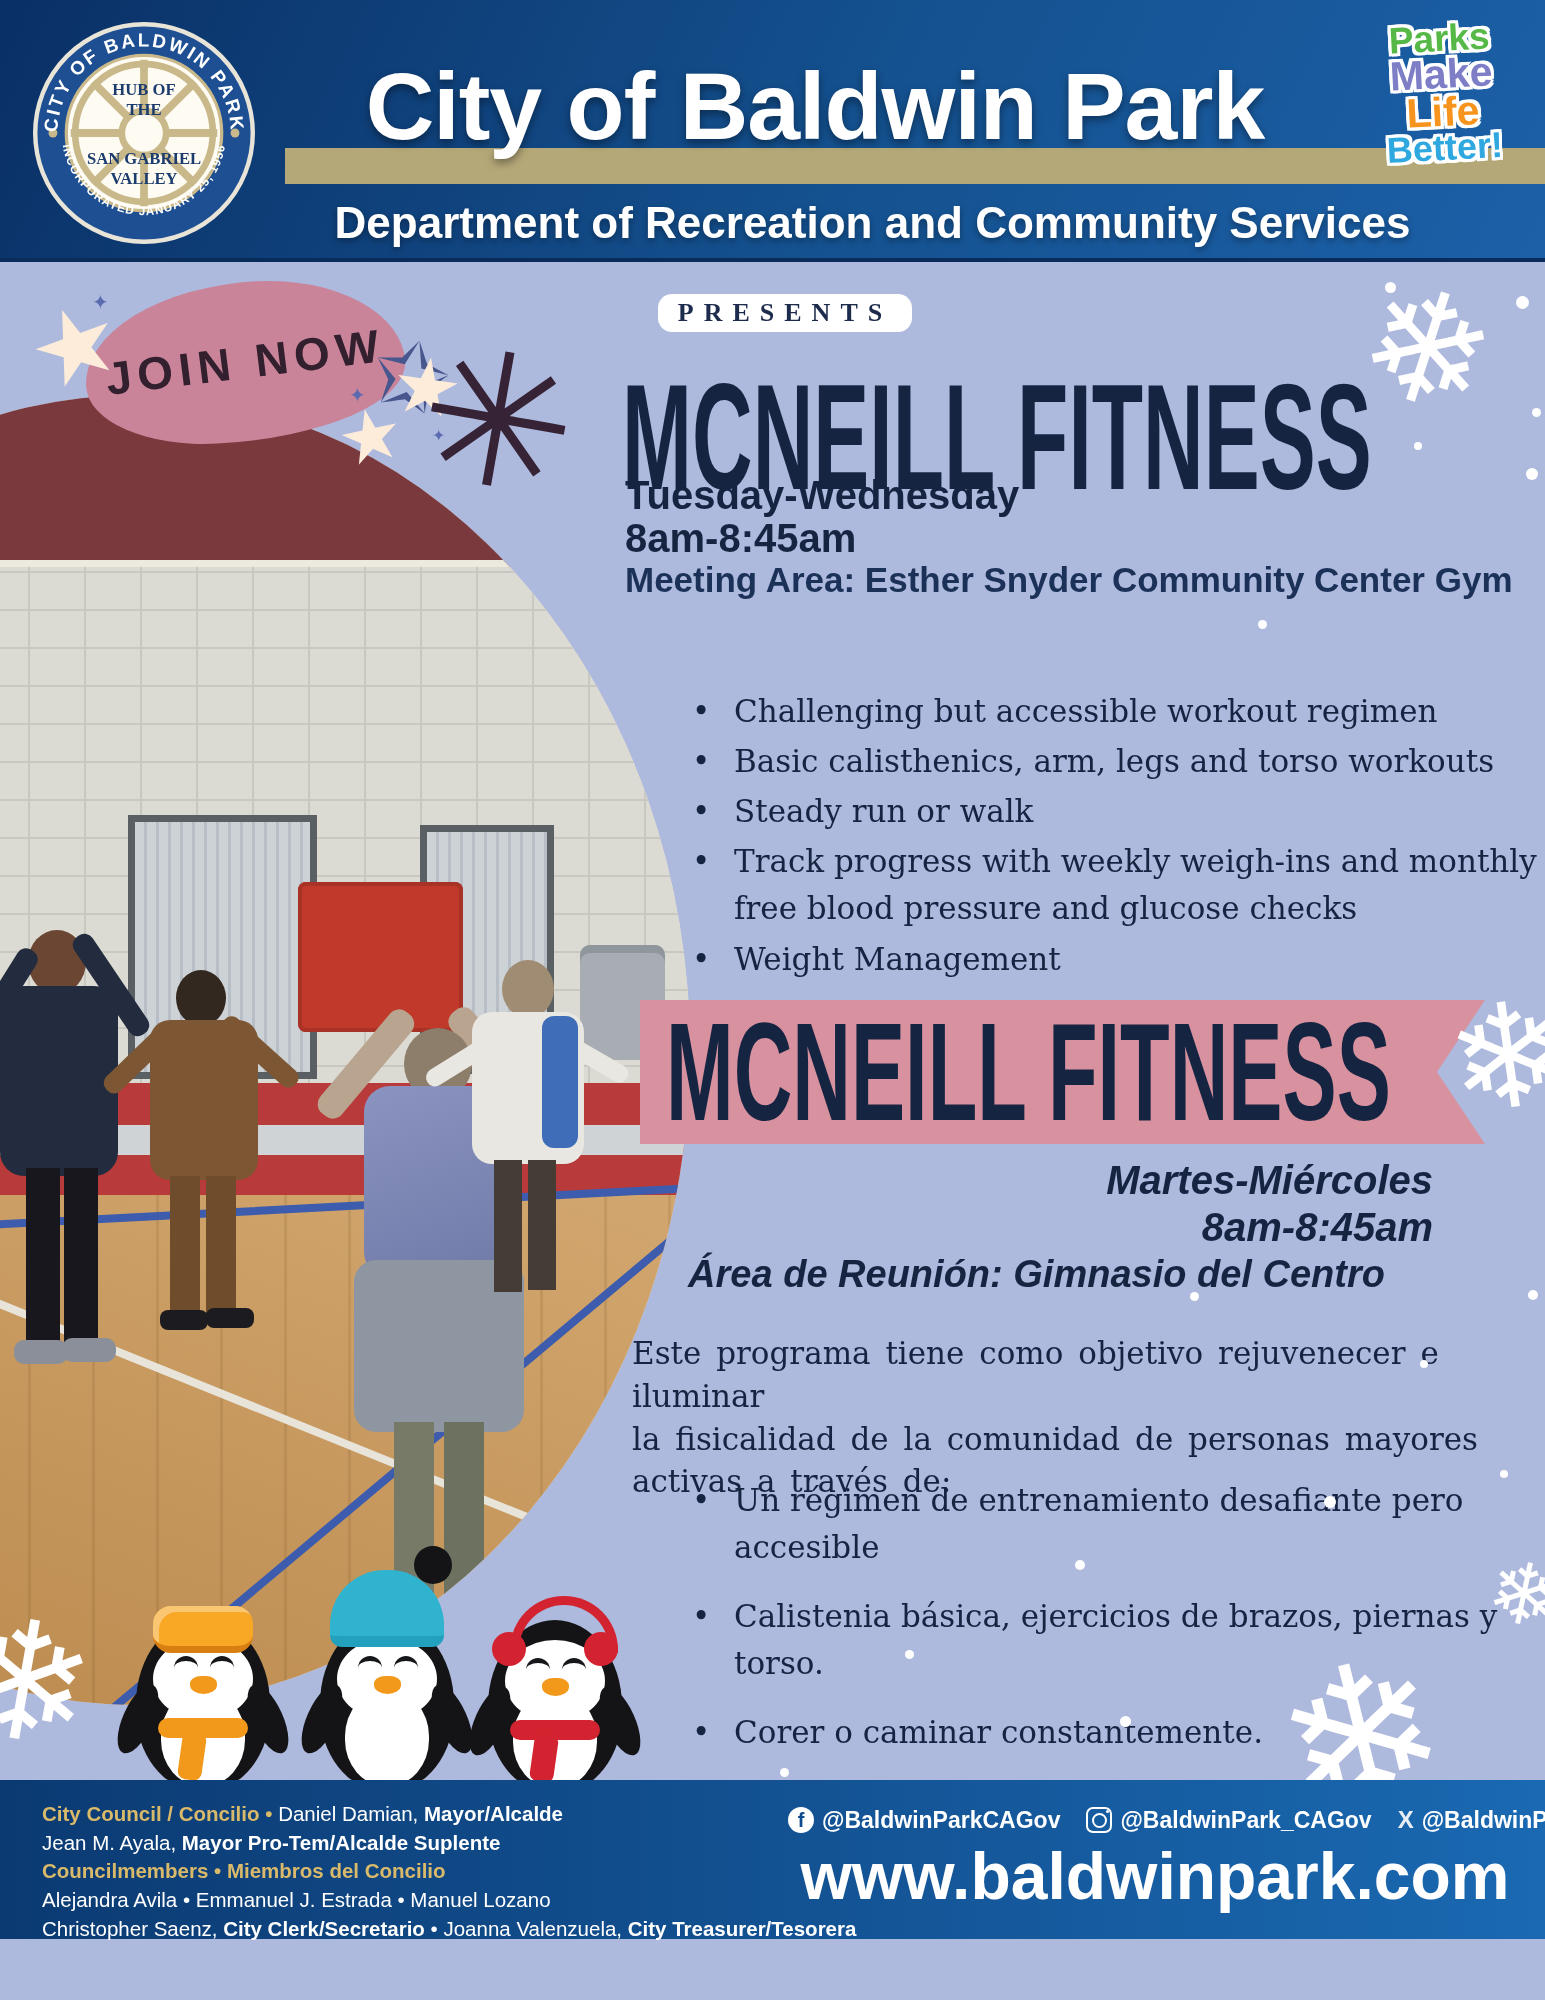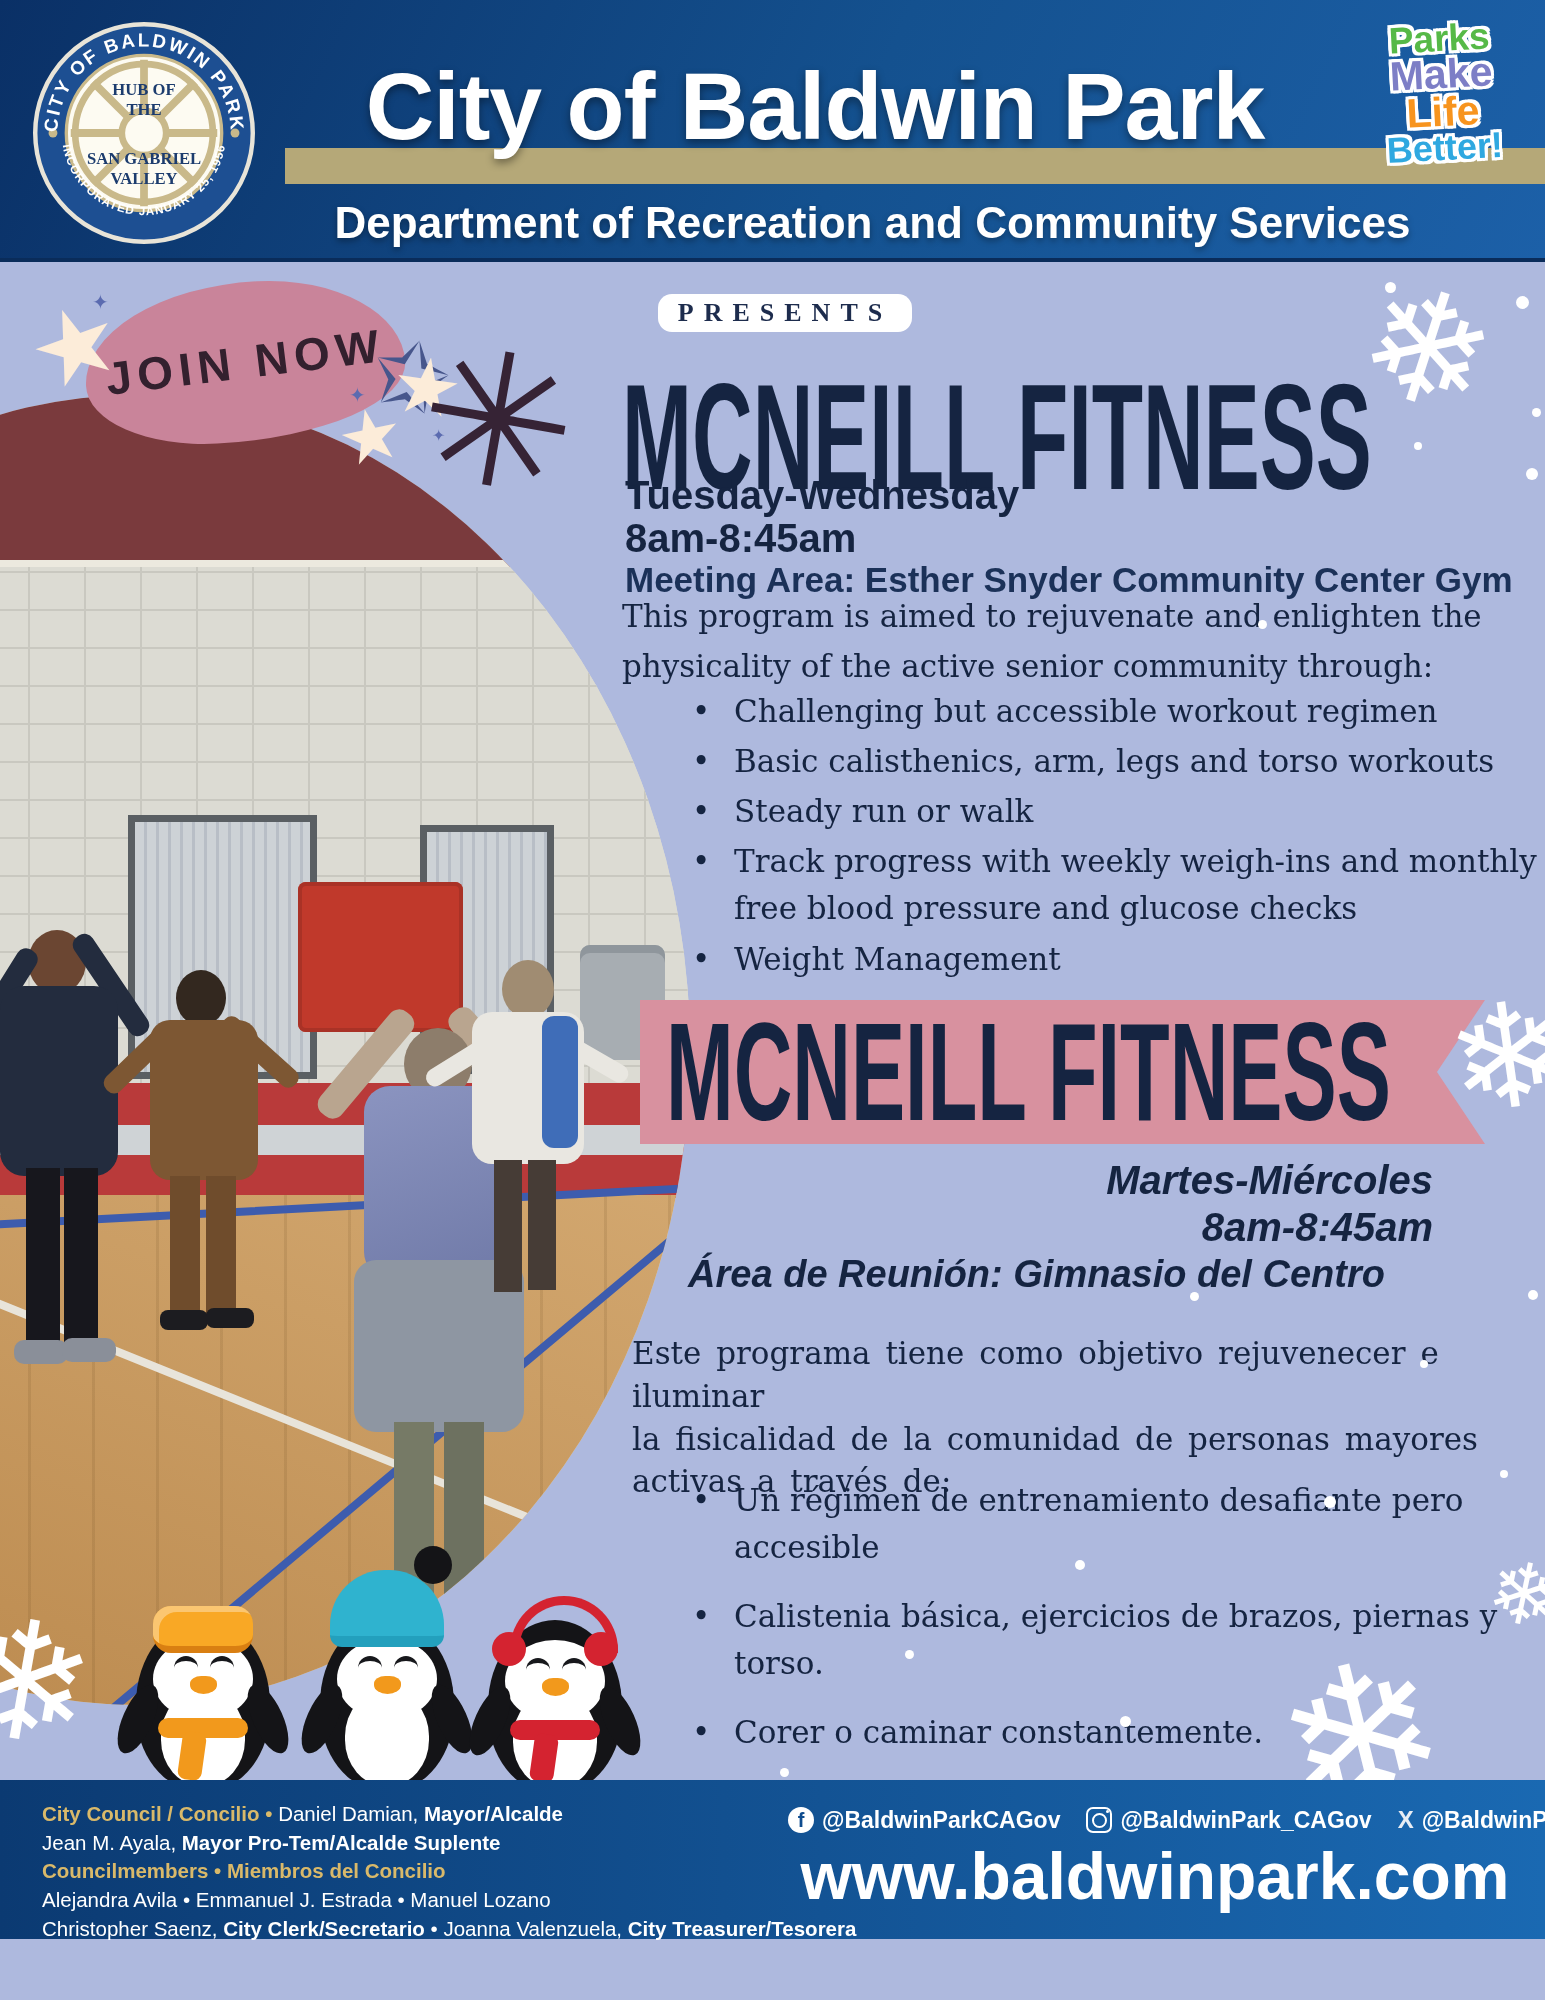--- a/index.html
+++ b/index.html
@@ -280,22 +280,20 @@
 
   <div class="presents">
     <br>
     <div class="pill pill2">PRESENTS</div>
   </div>
 
   <h2 class="cond title-en">MCNEILL FITNESS</h2>
   <div class="days-en">Tuesday-Wednesday</div>
   <div class="time-en">8am-8:45am</div>
   <div class="meet-en">Meeting Area: Esther Snyder Community Center Gym</div>
-  <p class="serif intro-en">This program is aimed to rejuvenate and enlighten the
-physicality of the active senior community through:</p>
   <ul class="serif blist blist-en">
     <li>Challenging but accessible workout regimen</li>
     <li>Basic calisthenics, arm, legs and torso workouts</li>
     <li>Steady run or walk</li>
     <li>Track progress with weekly weigh-ins and monthly free
 blood pressure and glucose checks</li>
     <li>Weight Management</li>
   </ul>
 
   <div class="banner">

